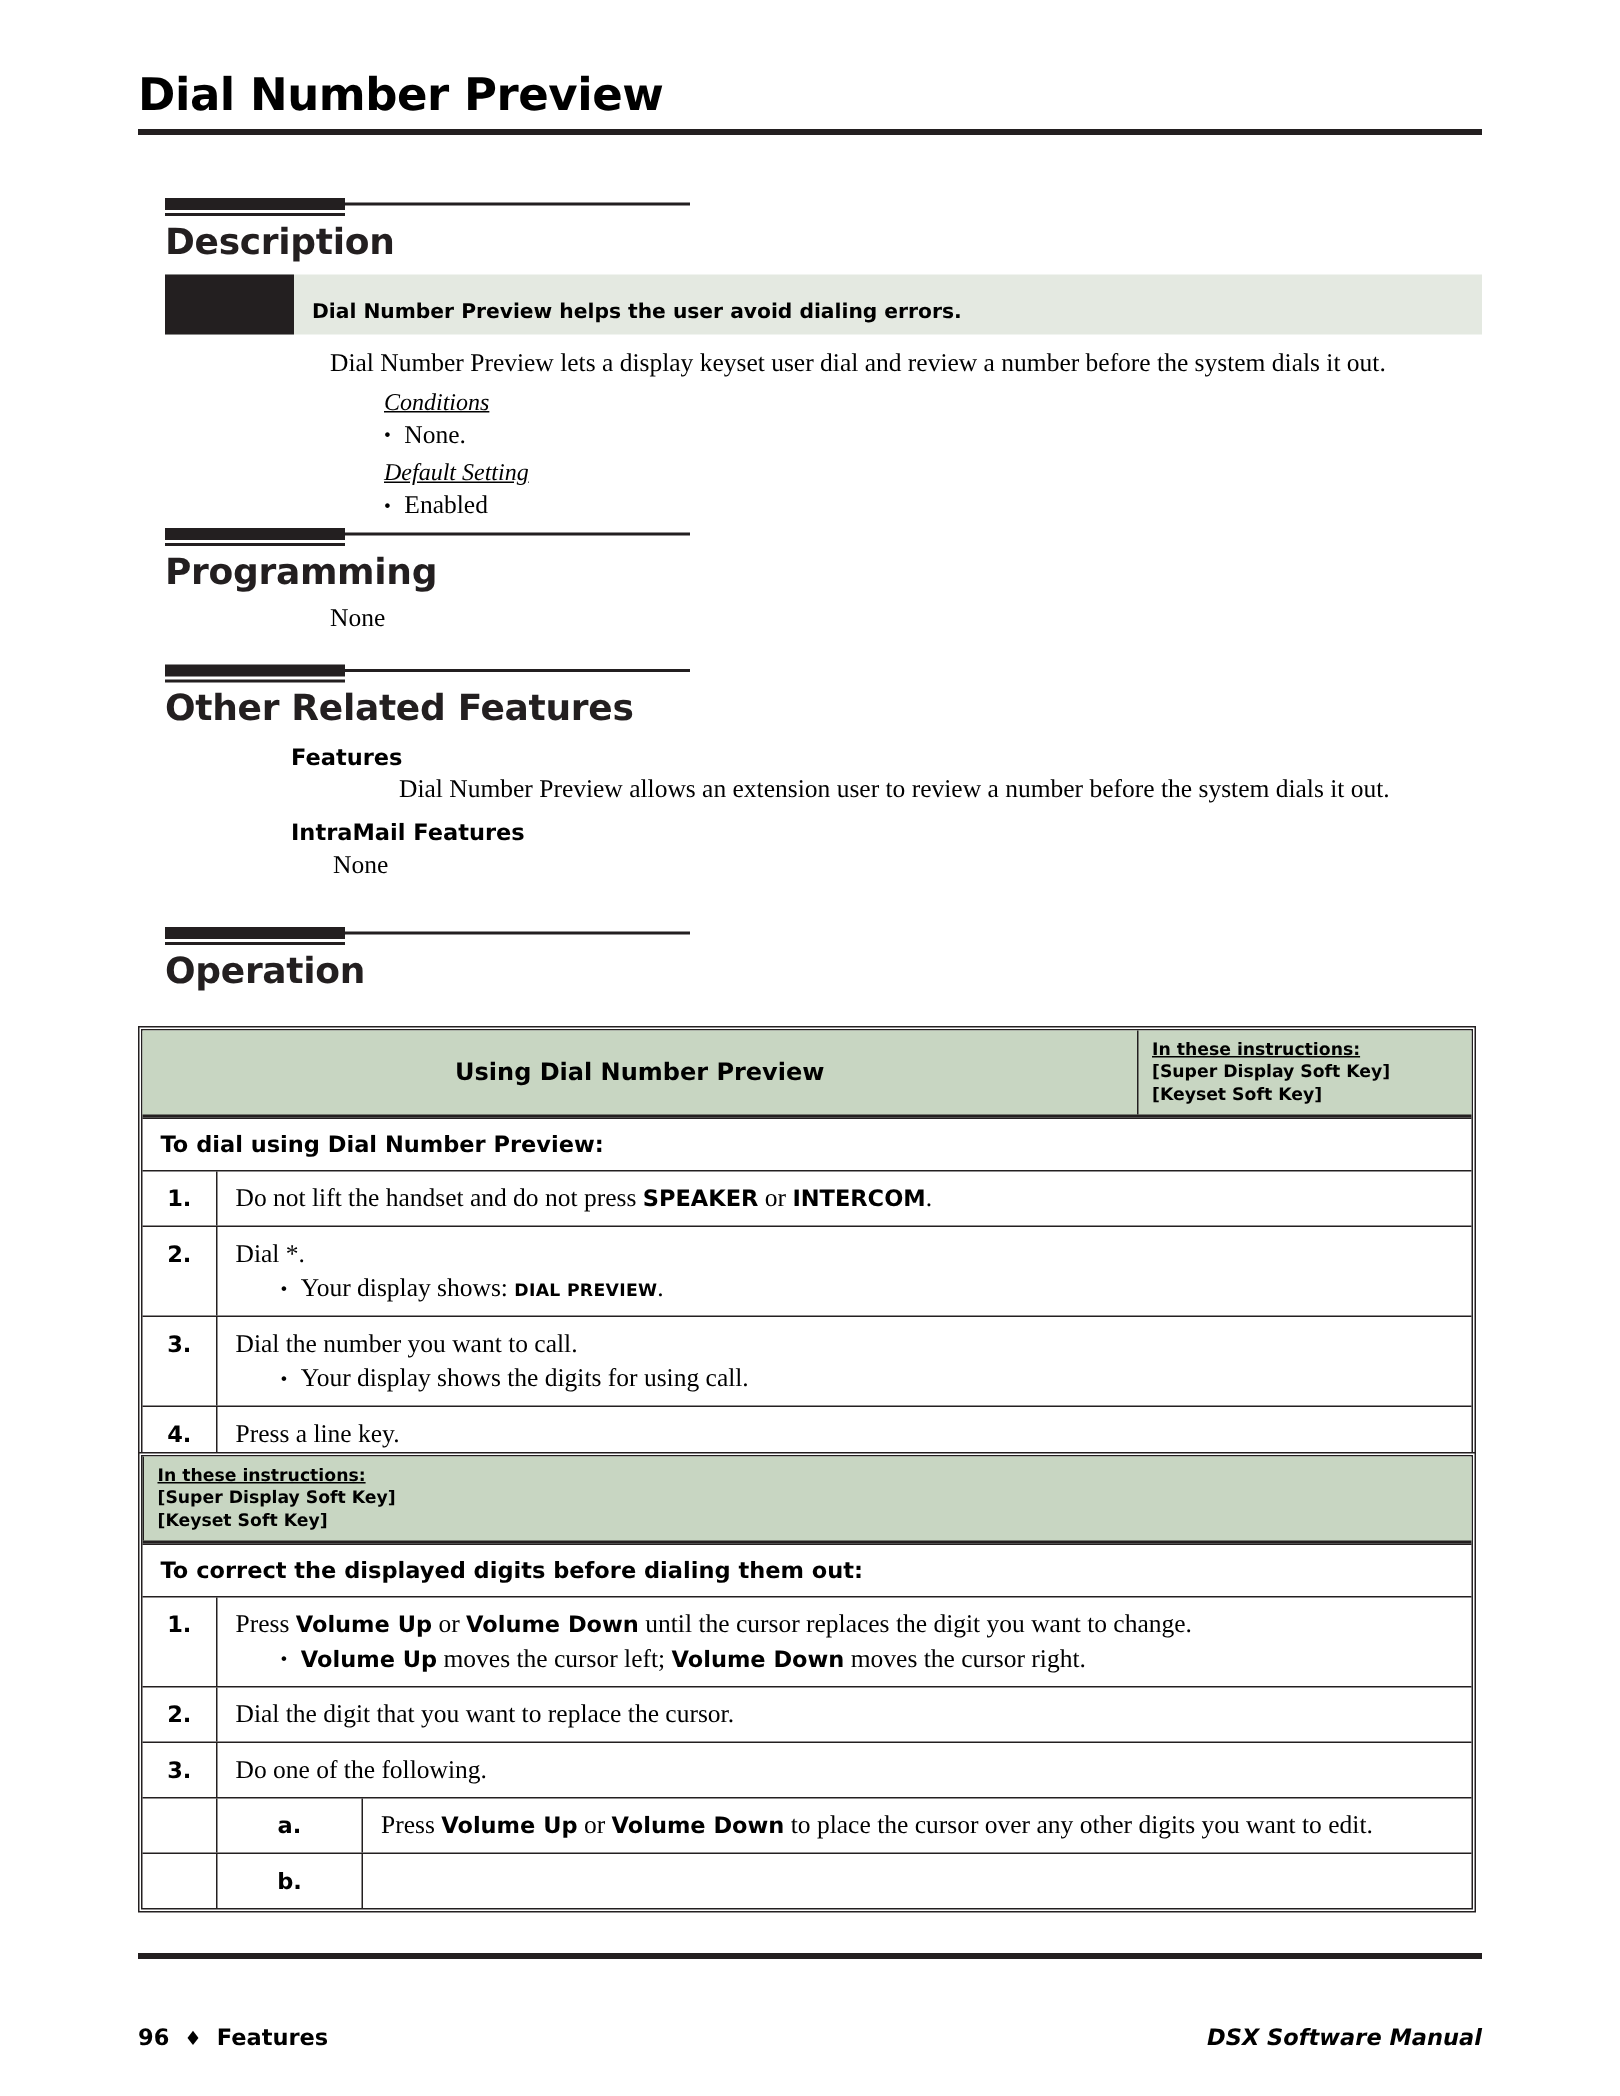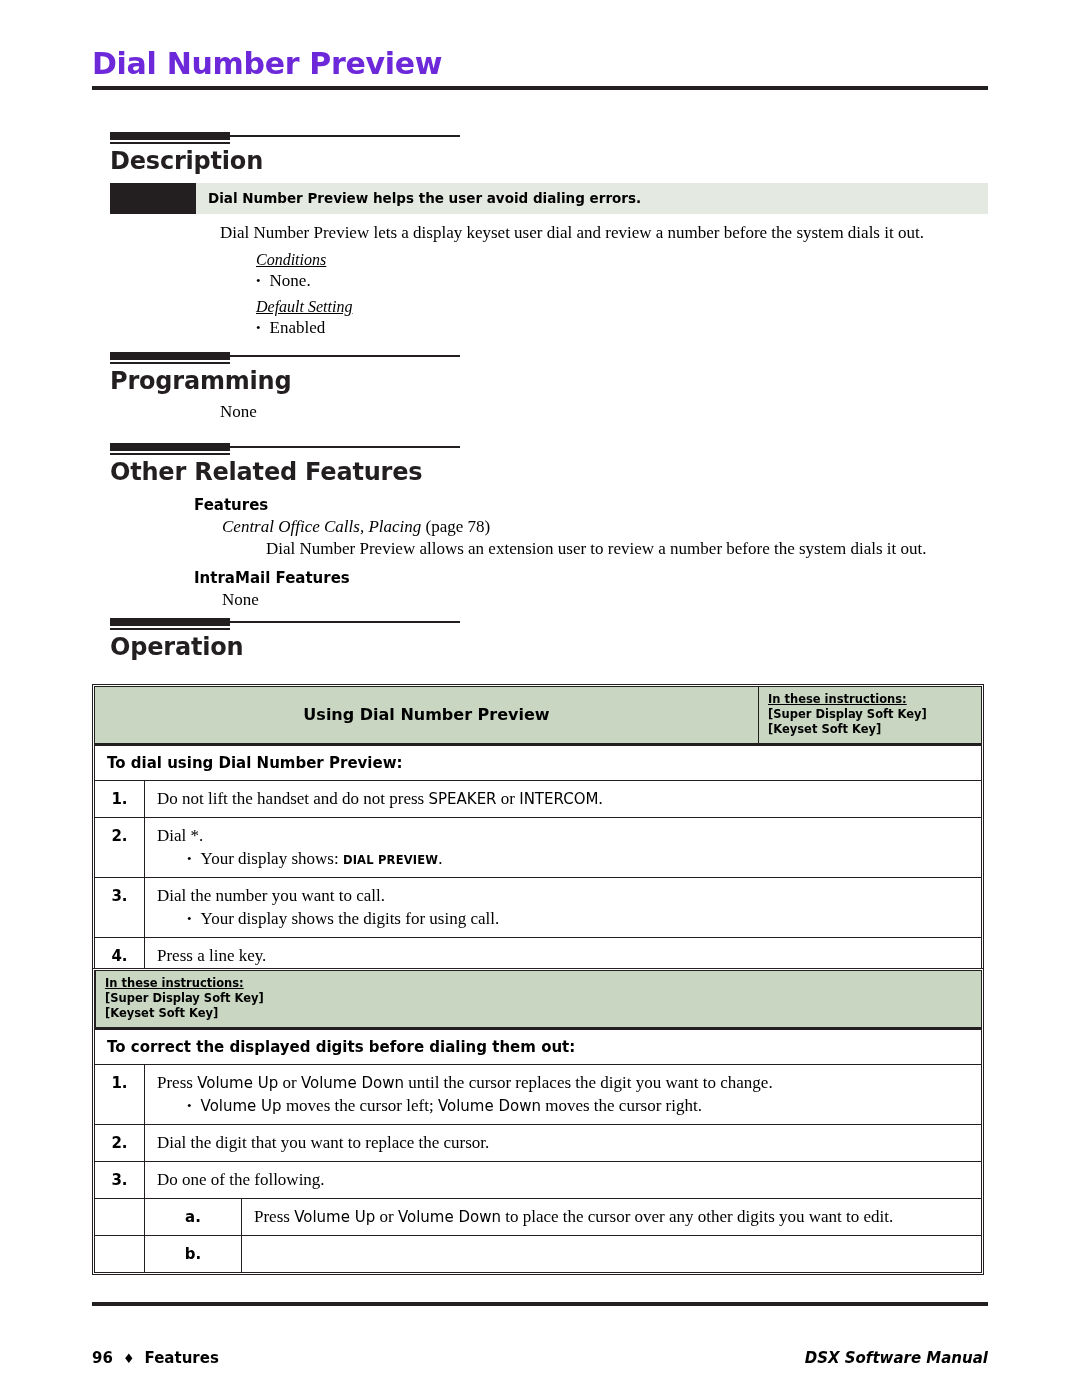--- a/index.html
+++ b/index.html
@@ -28,21 +28,21 @@
     position: absolute;
     left: 92px;
     top: 48px;
     width: 896px;
   }
   .page-title {
     font-family: "DejaVu Sans", sans-serif;
     font-weight: bold;
     font-size: 30px;
     letter-spacing: -0.3px;
-    color: #6d28d9;
+    color: #000000;
     line-height: 1.05;
     margin: 0 0 6px 0;
   }
   .title-rule {
     height: 4px;
     background: #231f20;
     width: 896px;
   }
 
   
@@ -102,21 +102,21 @@
   .callout-swatch {
     width: 86px;
     background: #231f20;
     flex: 0 0 86px;
   }
   .callout-text {
     font-family: "DejaVu Sans", sans-serif;
     font-weight: bold;
     font-size: 13.5px;
     color: #000;
-    padding: 7px 10px 6px 12px;
+    padding: 17px 10px 6px 12px;
     line-height: 1.25;
   }
 
   
   .body-para {
     font-family: "Liberation Serif", serif;
     font-size: 17px;
     line-height: 1.28;
     margin: 8px 0 0 110px;
   }
@@ -243,21 +243,21 @@
   .content-cell {
     flex: 1 1 auto;
     padding: 7px 10px 7px 12px;
     font-family: "Liberation Serif", serif;
     font-size: 17px;
     line-height: 1.3;
     box-sizing: border-box;
   }
   .content-cell .b {
     font-family: "DejaVu Sans", sans-serif;
-    font-weight: normal;
+    font-weight: bold;
     font-size: 15px;
     text-align: center;
   }
   .content-cell .sc {
     font-family: "DejaVu Sans", sans-serif;
     font-weight: bold;
     font-size: 11.5px;
     letter-spacing: 0.2px;
   }
   .sub-bullet {
@@ -345,21 +345,20 @@
 
   <div class="section" style="top:443px;">
     <div class="sec-rule-group">
       <div class="sec-rule-thick"></div>
       <div class="sec-rule-thin-long"></div>
       <div class="sec-rule-extend"></div>
     </div>
     <h2 class="sec-title">Other Related Features</h2>
 
     <div class="sub-head">Features</div>
-    <div class="ref-line"><span class="ital">Central Office Calls, Placing</span> <span>(page 78)</span></div>
     <div class="ref-desc">Dial Number Preview allows an extension user to review a number before the system dials it out.</div>
 
     <div class="sub-head">IntraMail Features</div>
     <div class="none-line">None</div>
   </div>
 
   <div class="section" style="top:618px;">
     <div class="sec-rule-group">
       <div class="sec-rule-thick"></div>
       <div class="sec-rule-thin-long"></div>

